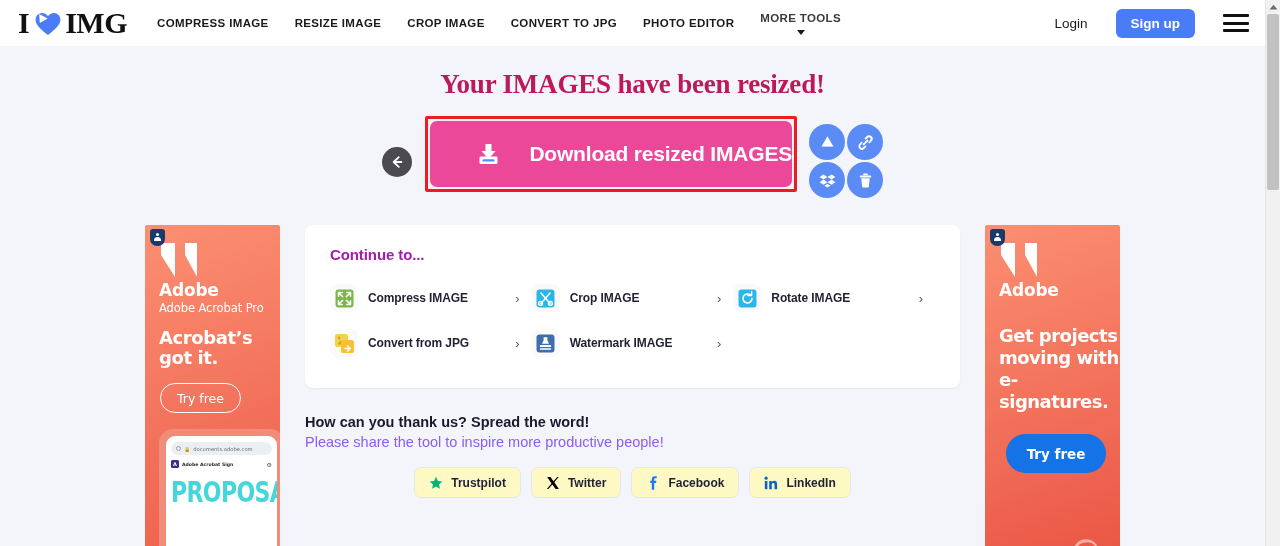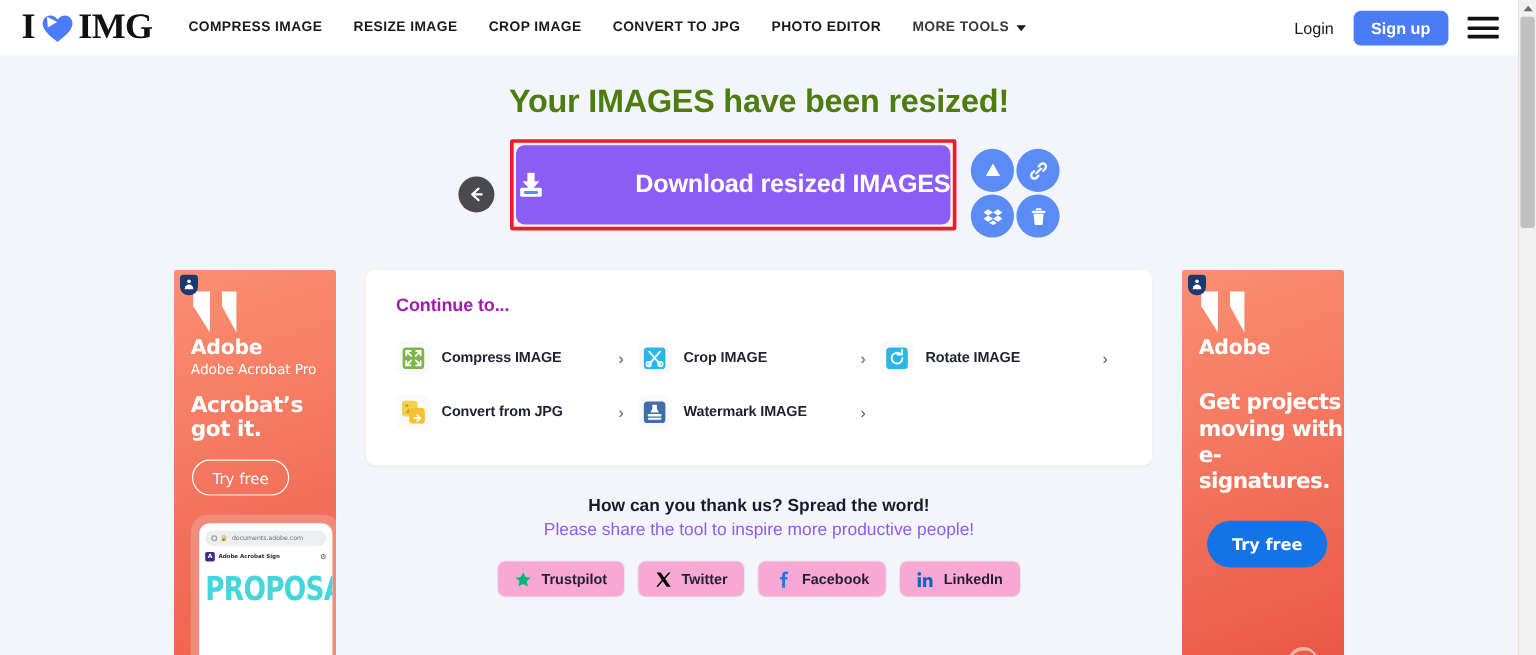--- a/index.html
+++ b/index.html
@@ -41,31 +41,31 @@
 
   .nav {
     display: flex; align-items: center;
     margin-left: 30px; gap: 26px;
   }
   .nav-item {
     font-size: 11.5px; font-weight: bold; letter-spacing: 0.35px;
     color: #1a1a1a; cursor: pointer; white-space: nowrap;
     text-transform: uppercase;
   }
-  .nav-item.muted { color: #3a3a3a; display:flex; align-items:center; gap:6px; }
+  .nav-item.muted { color: #3a3a3a; display:flex; align-items:center; gap:6px;flex-direction:column; }
   .caret {
     width: 0; height: 0;
     border-left: 4.5px solid transparent;
     border-right: 4.5px solid transparent;
     border-top: 5px solid #1a1a1a;
     display: inline-block;
   }
 
   .header-right {
-    margin-left: auto; display: flex; align-items: center; gap: 16px;
+    margin-left: auto; display: flex; align-items: center; gap: 28px;
     padding-right: 16px;
   }
   .login {
     font-size: 13.5px; color: #1a1a1a; cursor: pointer; font-weight: 400;
   }
   .signup {
     background: #4a7cf7; color: #fff;
     font-size: 13.5px; font-weight: bold;
     padding: 7px 15px; border-radius: 6px;
     border: none; cursor: pointer;
@@ -81,23 +81,24 @@
   
   .page {
     position: absolute; top: 46px; left: 0;
     width: 1265px; height: 500px;
     background: #f4f5fa;
   }
 
   .headline {
     text-align: center;
     font-size: 27px; font-weight: bold;
-    color: #4d7c0f;
+    color: #be185d;
     padding-top: 23px;
     letter-spacing: -0.2px;
+    font-family: Liberation Serif, serif;
   }
 
   
   .action-row {
     position: absolute; top: 70px; left: 0; width: 1265px;
     display: flex; justify-content: center; align-items: flex-start;
   }
   .back-btn {
     width: 30px; height: 30px; border-radius: 50%;
     background: #4a4a4f;
@@ -110,23 +111,23 @@
 
   .dl-highlight {
     border: 3px solid #ed1c24;
     padding: 2px;
     background: #faf3f0;
     border-radius: 2px;
     flex: none;
   }
   .download-btn {
     width: 362px; height: 66px;
-    background: #8b5cf6;
+    background: #ec4899;
     border-radius: 7px;
-    display: flex; align-items: center; justify-content: space-between;
+    display: flex; align-items: center; justify-content: flex-end;
     gap: 28px;
     cursor: pointer; border: none;
     font-family: "Liberation Sans", sans-serif;
   }
   .download-btn .label {
     color: #fff; font-size: 21px; font-weight: bold; letter-spacing: -0.2px;
   }
 
   .circle-group {
     display: grid;
@@ -298,28 +299,28 @@
   }
   .tool-name {
     font-size: 12px; font-weight: bold; color: #1f2133;
     letter-spacing: -0.1px; white-space: nowrap;
   }
   .tool-chev {
     margin-left: auto; color: #555; font-size: 13px; padding-right: 4px;
   }
 
   
-  .share { text-align: center; margin-top: 26px; }
+  .share { margin-top: 26px; }
   .share-title { font-size: 14.5px; font-weight: bold; color: #1a1a2e; }
   .share-sub { font-size: 14.5px; color: #8b5cf6; margin-top: 4px; }
   .share-btns {
     display: flex; justify-content: center; gap: 10px; margin-top: 17px;
   }
   .share-btn {
-    background:#f9a8d4; border: 1px solid #e6e7ee; border-radius: 7px;
+    background:#fef9c3; border: 1px solid #e6e7ee; border-radius: 7px;
     height: 31px; padding: 0 14px;
     display:flex; align-items:center; gap: 8px;
     font-size: 12px; font-weight: bold; color:#1f2133;
     cursor:pointer;
     font-family: "Liberation Sans", sans-serif;
   }
 
   
   .scrollbar {
     position: absolute; top: 0; right: 0;

